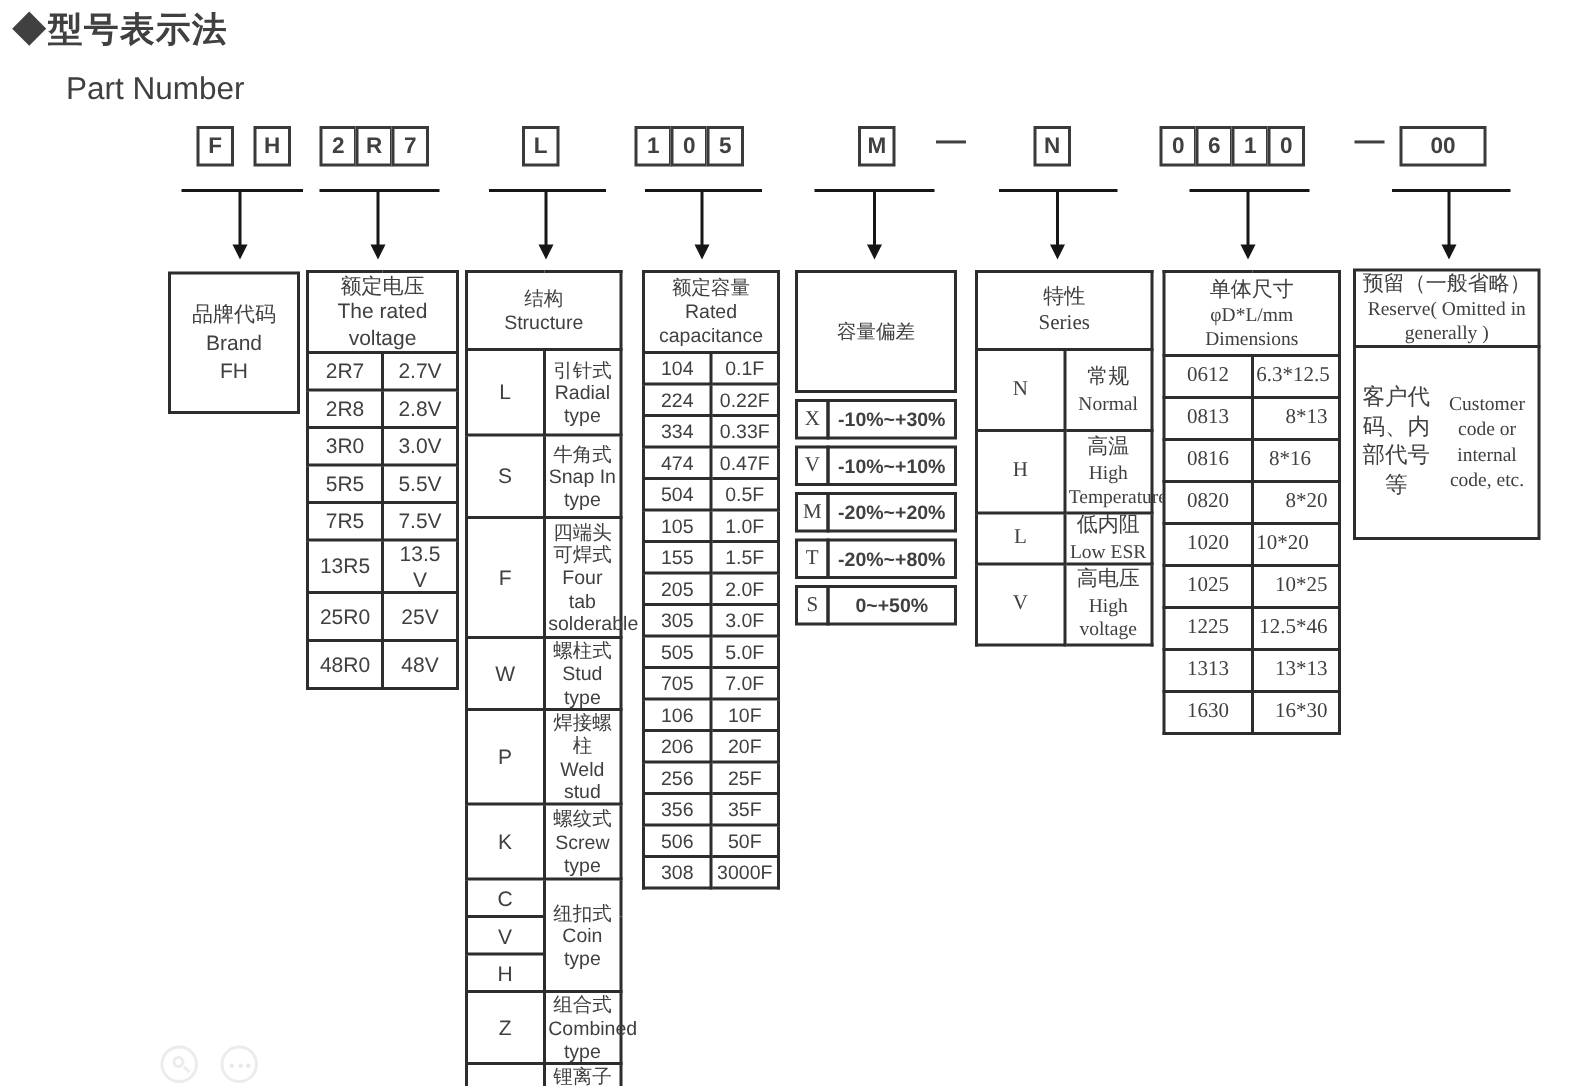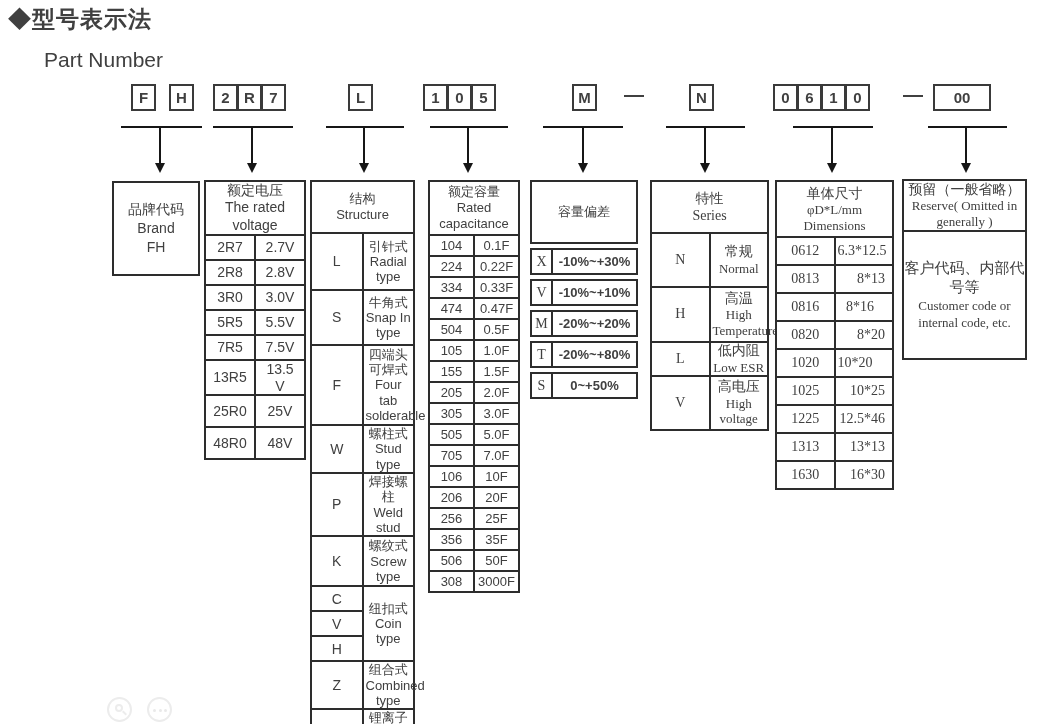--- a/index.html
+++ b/index.html
@@ -29,34 +29,34 @@
   .serif{font-family:"Liberation Serif",serif;}
   .f13{font-size:13px;} .f14{font-size:14px;}
   .hdr div{line-height:1.22;}
   .pre{white-space:pre-line;}
   
   .brandbox{left:112px;top:181px;width:88px;height:95px;box-sizing:border-box;
             border:2px solid #2d2d2d;display:flex;flex-direction:column;align-items:center;
             justify-content:center;font-size:14px;line-height:1.35;text-align:center;}
   
   .errwrap{left:530px;top:180px;width:108px;}
-  .errhdr{box-sizing:border-box;border:2px solid #2d2d2d;height:64px;display:flex;
+  .errhdr{box-sizing:border-box;border:2px solid #2d2d2d;height:82px;display:flex;
           flex-direction:column;align-items:center;justify-content:center;
           font-size:13px;line-height:1.2;text-align:center;}
   .errrow{display:flex;margin-top:4px;height:27px;}
   .errL{box-sizing:border-box;width:23px;border:2px solid #2d2d2d;display:flex;align-items:center;
         justify-content:center;font-family:"Liberation Serif",serif;font-size:14px;}
   .errV{box-sizing:border-box;flex:1;margin-left:-2px;border:2px solid #2d2d2d;display:flex;
         align-items:center;justify-content:center;font-size:13px;font-weight:600;}
   
   .reshdr{left:902px;top:179px;width:125px;height:53px;box-sizing:border-box;border:2px solid #2d2d2d;
           display:flex;flex-direction:column;align-items:center;justify-content:center;text-align:center;
           font-family:"Liberation Serif",serif;font-size:13px;line-height:1.25;}
   .resbody{left:902px;top:230px;width:125px;height:130px;box-sizing:border-box;border:2px solid #2d2d2d;
-           display:flex;flex-direction:column;align-items:center;justify-content:center;text-align:center;
+           display:flex;flex-direction:row;align-items:center;justify-content:center;text-align:center;
            font-family:"Liberation Serif",serif;font-size:13px;line-height:1.3;}
   .resbody .cn{font-size:15px;}
   
   .d2 .cn,.d2 .en{display:block;}
   
   .vctrl{position:absolute;top:697px;width:25px;height:25px;border:2px solid #ececec;
          border-radius:50%;box-sizing:border-box;background:#fff;}
   .mag-lens{position:absolute;left:6px;top:5px;width:8px;height:8px;border:2px solid #ececec;
             border-radius:50%;box-sizing:border-box;}
   .mag-handle{position:absolute;left:13px;top:13px;width:5px;height:2px;background:#ececec;

